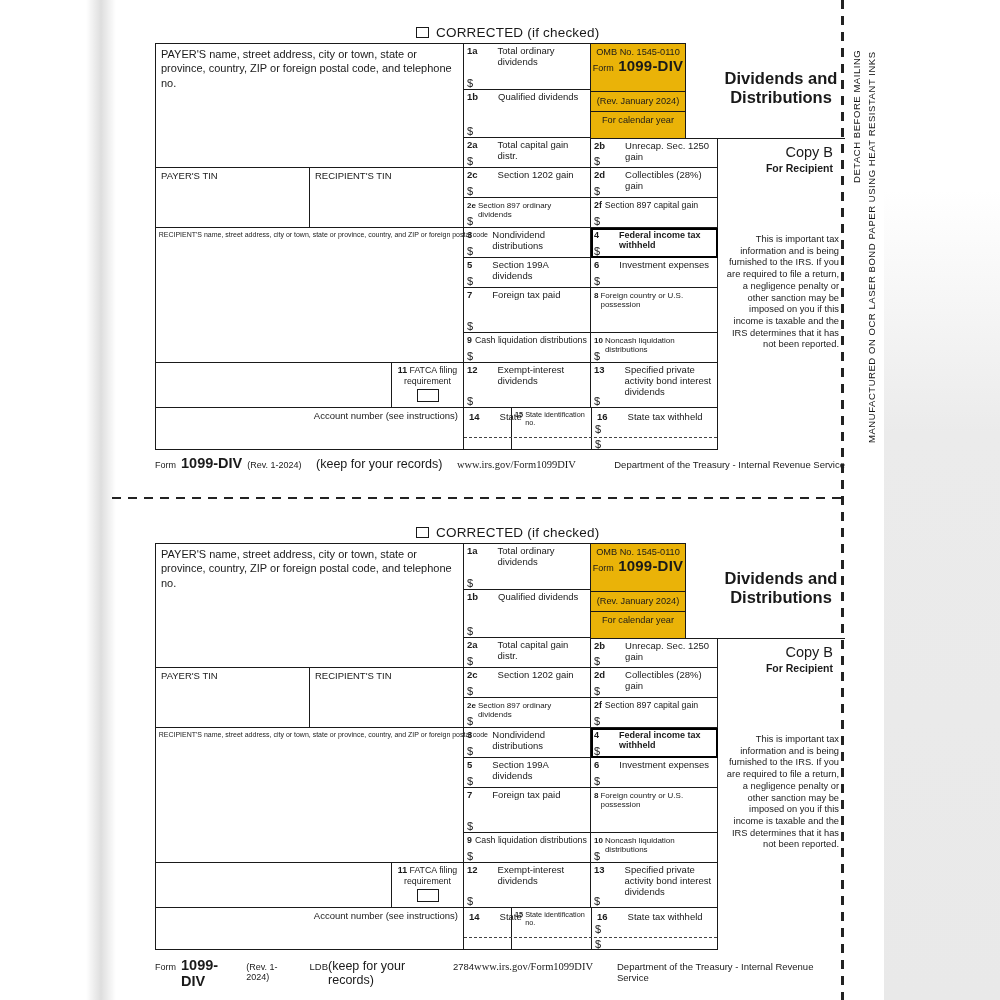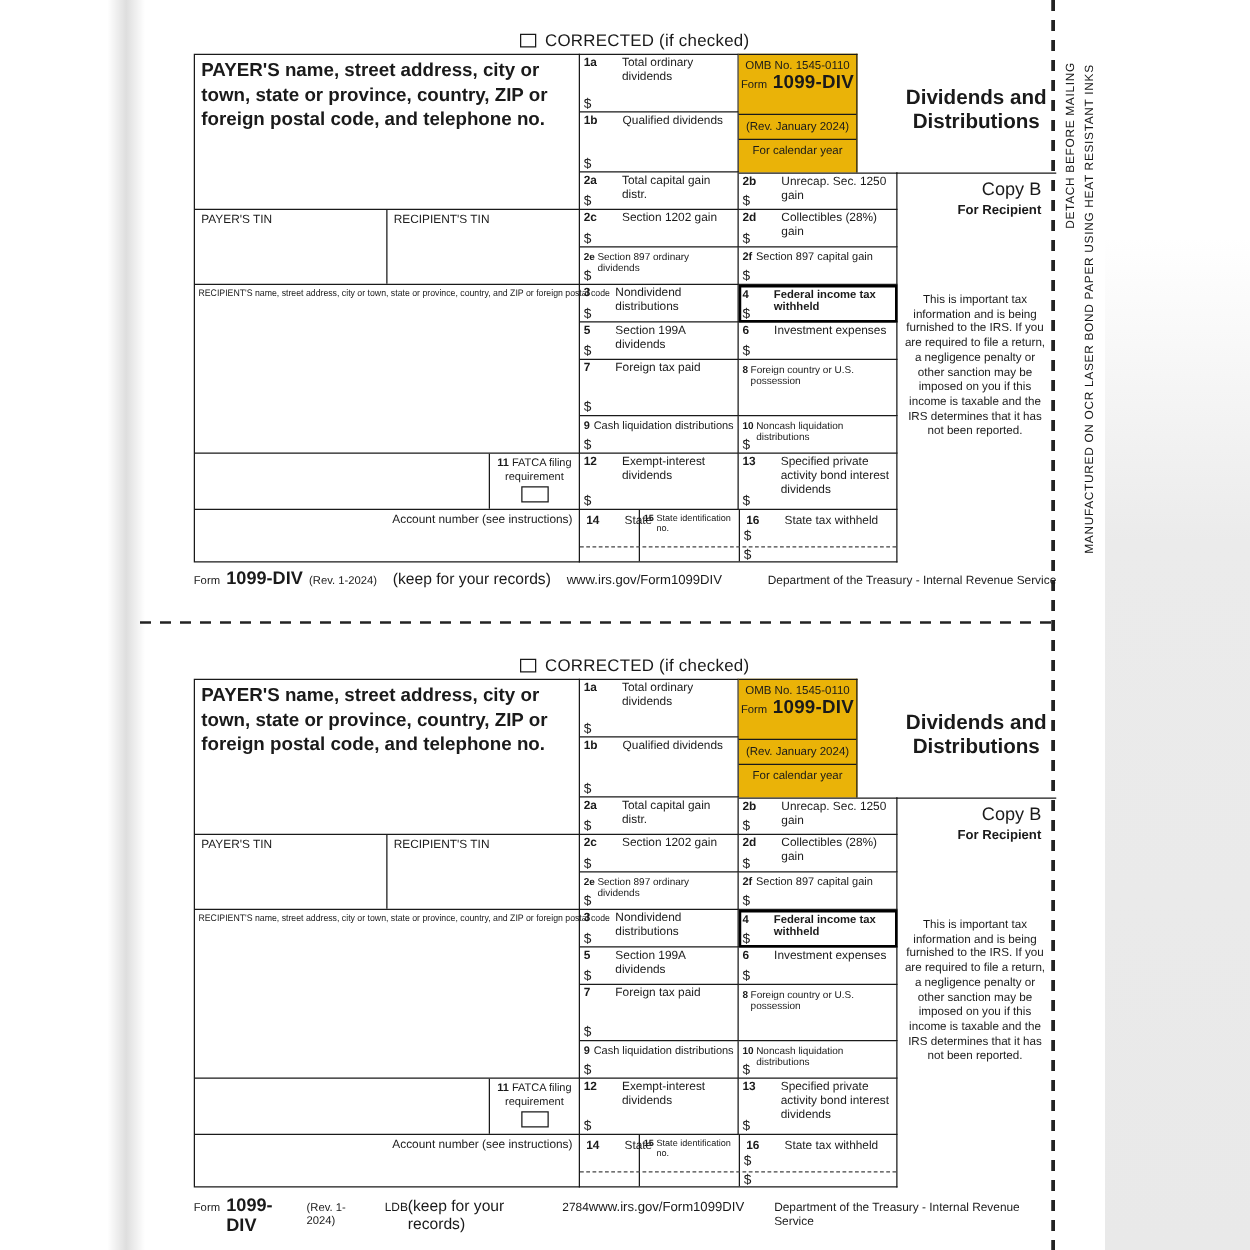--- a/index.html
+++ b/index.html
@@ -42,21 +42,21 @@
   .bt { border-top:1.4px solid var(--ink); }
 
   .lbl { display:flex; gap:20px; padding:2px 3px 0 3px; font-size:9.5px; line-height:1.15; }
   .lbl .num { font-weight:700; }
   .sm  .lbl { font-size:8px; gap:2px; padding-top:3px; }
   .sm9 .lbl { font-size:8.8px; gap:3px; }
   .dollar { position:absolute; left:3px; bottom:0; font-size:11px; }
   .thick { outline:2.1px solid #000; outline-offset:-2.1px; }
   .thick .lbl { font-weight:700; font-size:9px; }
 
-  .blk { font-size:15px; padding:3px 5px; line-height:1.3;font-weight:bold; }
+  .blk { font-size:11px; padding:3px 5px; line-height:1.3; }
   .tins { display:flex; }
   .tinL { flex:0 0 154px; border-right:1.4px solid var(--ink); padding:2px 5px; font-size:9.5px; }
   .tinR { flex:1; padding:2px 5px; font-size:9.5px; }
   .recipline { font-size:7.6px; white-space:nowrap; transform:scaleX(.92); transform-origin:0 0; padding:2px 3px; }
 
   .fatca { position:absolute; right:0; top:0; bottom:0; width:72px; border-left:1.4px solid var(--ink);
            font-size:8.8px; line-height:1.2; text-align:center; padding:2px 2px 0 2px; }
   .fatca .num { font-weight:700; }
   .fbox { width:22px; height:13px; border:1.6px solid var(--ink); margin:3px auto 0 auto; background:#fff; }
 
@@ -81,31 +81,31 @@
   .omb-fn { font-size:15px; font-weight:700; letter-spacing:.2px; }
   .omb-rev { border-top:1.4px solid var(--ink); height:20px; font-size:9.2px; padding-top:4px; }
   .omb-cal { border-top:1.4px solid var(--ink); flex:1; font-size:9.2px; padding-top:3px; }
 
   .divtitle { position:absolute; left:562px; top:44px; width:128px; text-align:center;
               font-weight:700; font-size:16.5px; line-height:1.16; }
   .copyb { position:absolute; left:562px; top:113px; width:128px; border-top:1.4px solid var(--ink);
            padding-top:5px; text-align:right; }
   .copyb .cb { font-weight:400; font-size:14.5px; padding-right:12px; }
   .copyb .cf { font-weight:700; font-size:10.5px; padding-right:12px; margin-top:2px; }
-  .notice { position:absolute; left:566px; top:209px; width:118px; text-align:center;
+  .notice { position:absolute; left:566px; top:209px; width:118px; text-align:right;
             font-size:9.3px; line-height:1.26; }
 
   .footer { position:absolute; left:155px; width:690px; display:flex; align-items:baseline;
             justify-content:space-between; }
   #footer1 { top:455px; } #footer2 { top:957px; }
   .f-cluster { display:flex; align-items:baseline; gap:5px; }
   .f-form { font-size:9px; } .f-num { font-size:14.5px; font-weight:700; }
   .f-rev { font-size:9px; } .f-ldb { font-size:9.5px; margin-left:5px; }
   .f-keep { font-size:12.5px; } .f-code { font-size:9.5px; }
-  .f-url { font-size:10.5px; } .f-dept { font-size:9.5px;margin-left:24px; }
+  .f-url { font-size:10.5px;font-family:Liberation Serif, serif; } .f-dept { font-size:9.5px;margin-left:24px; }
 </style>
 </head>
 <body>
 
 <div class="edgeL"></div>
 <div class="edgeR"></div>
 <div class="vdash"></div>
 <div class="hdash"></div>
 
 <div class="vt" id="vt1">DETACH BEFORE MAILING</div>

